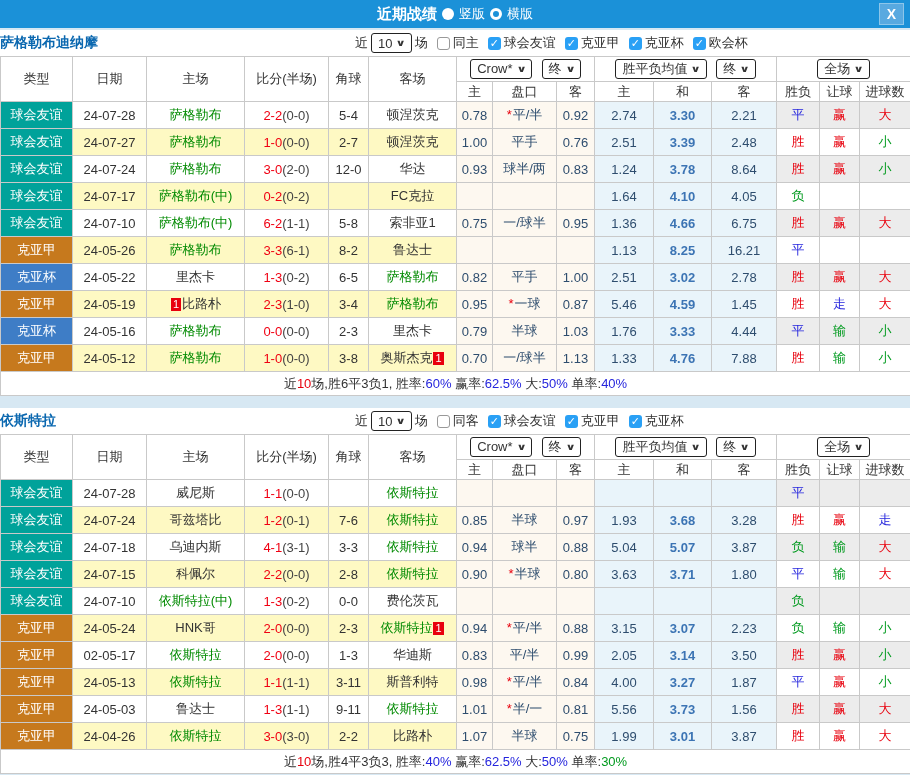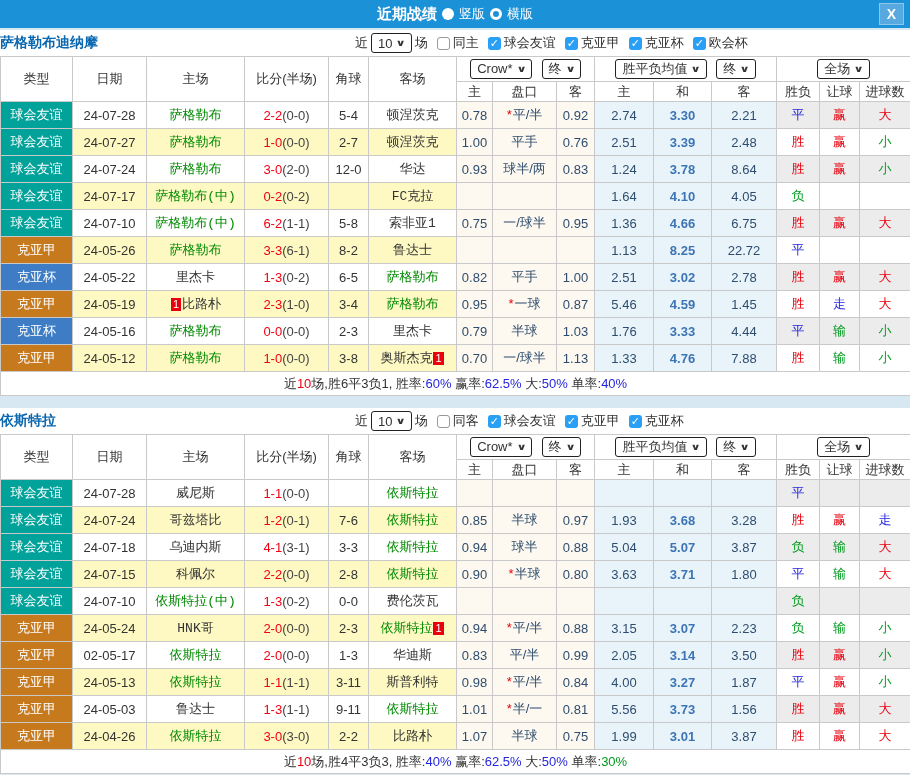--- a/index.html
+++ b/index.html
@@ -40,21 +40,21 @@
   .stats tbody td { height:27px; }
   .group-th .select { margin:0 3px; }
   .c-odds { background:#fdf8f0; color:#2e4d6e; }
   .c-avg { background:#e9f4fa; color:#2e4d6e;margin-top:8px; }
   .c-avg.c-draw { color:#3c74b4;font-weight:bold; }
   tr.r-even td.c-left { background:#fef9c3; }
   tr.r-odd  td.c-out  { background:#ececec; }
   td.c-type { color:#fff; }
   .score-main { color:#f00012; }
   .score-half { color:#444; }
-  .team { color:#333;font-family:Liberation Mono, monospace; }
+  .team { color:#333; }
   .team.self { color:#008a00; }
   .tbadge { display:inline-block; background:#e8000d; color:#fff; font-size:11px;
     line-height:13px; padding:0 2px; margin:0 1px; }
   .star { color:#e8000d; margin-right:1px; }
   td.c-out.red { color:#e8000d; }
   td.c-out.blue { color:#2525dd; }
   td.c-out.green { color:#009a1e; }
   tfoot td.summary { height:24px; background:#fff; }
 </style>
 </head>
@@ -249,21 +249,21 @@
           <td class="c-left">24-05-26</td>
           <td class="c-left"><span class="team self">萨格勒布</span></td>
           <td class="c-left"><span class="score-main">3-3</span><span class="score-half">(6-1)</span></td>
           <td class="c-left">8-2</td>
           <td class="c-left"><span class="team">鲁达士</span></td>
           <td class="c-odds"></td>
           <td class="c-odds"><span></span></td>
           <td class="c-odds"></td>
           <td class="c-avg">1.13</td>
           <td class="c-avg c-draw">8.25</td>
-          <td class="c-avg">22.72</td>
+          <td class="c-avg">16.21</td>
           <td class="c-out blue">平</td>
           <td class="c-out "></td>
           <td class="c-out "></td>
         </tr>
         <tr class="r-odd">
           <td class="c-left c-type" style="background: rgb(62, 125, 198);">克亚杯</td>
           <td class="c-left">24-05-22</td>
           <td class="c-left"><span class="team">里杰卡</span></td>
           <td class="c-left"><span class="score-main">1-3</span><span class="score-half">(0-2)</span></td>
           <td class="c-left">6-5</td>

